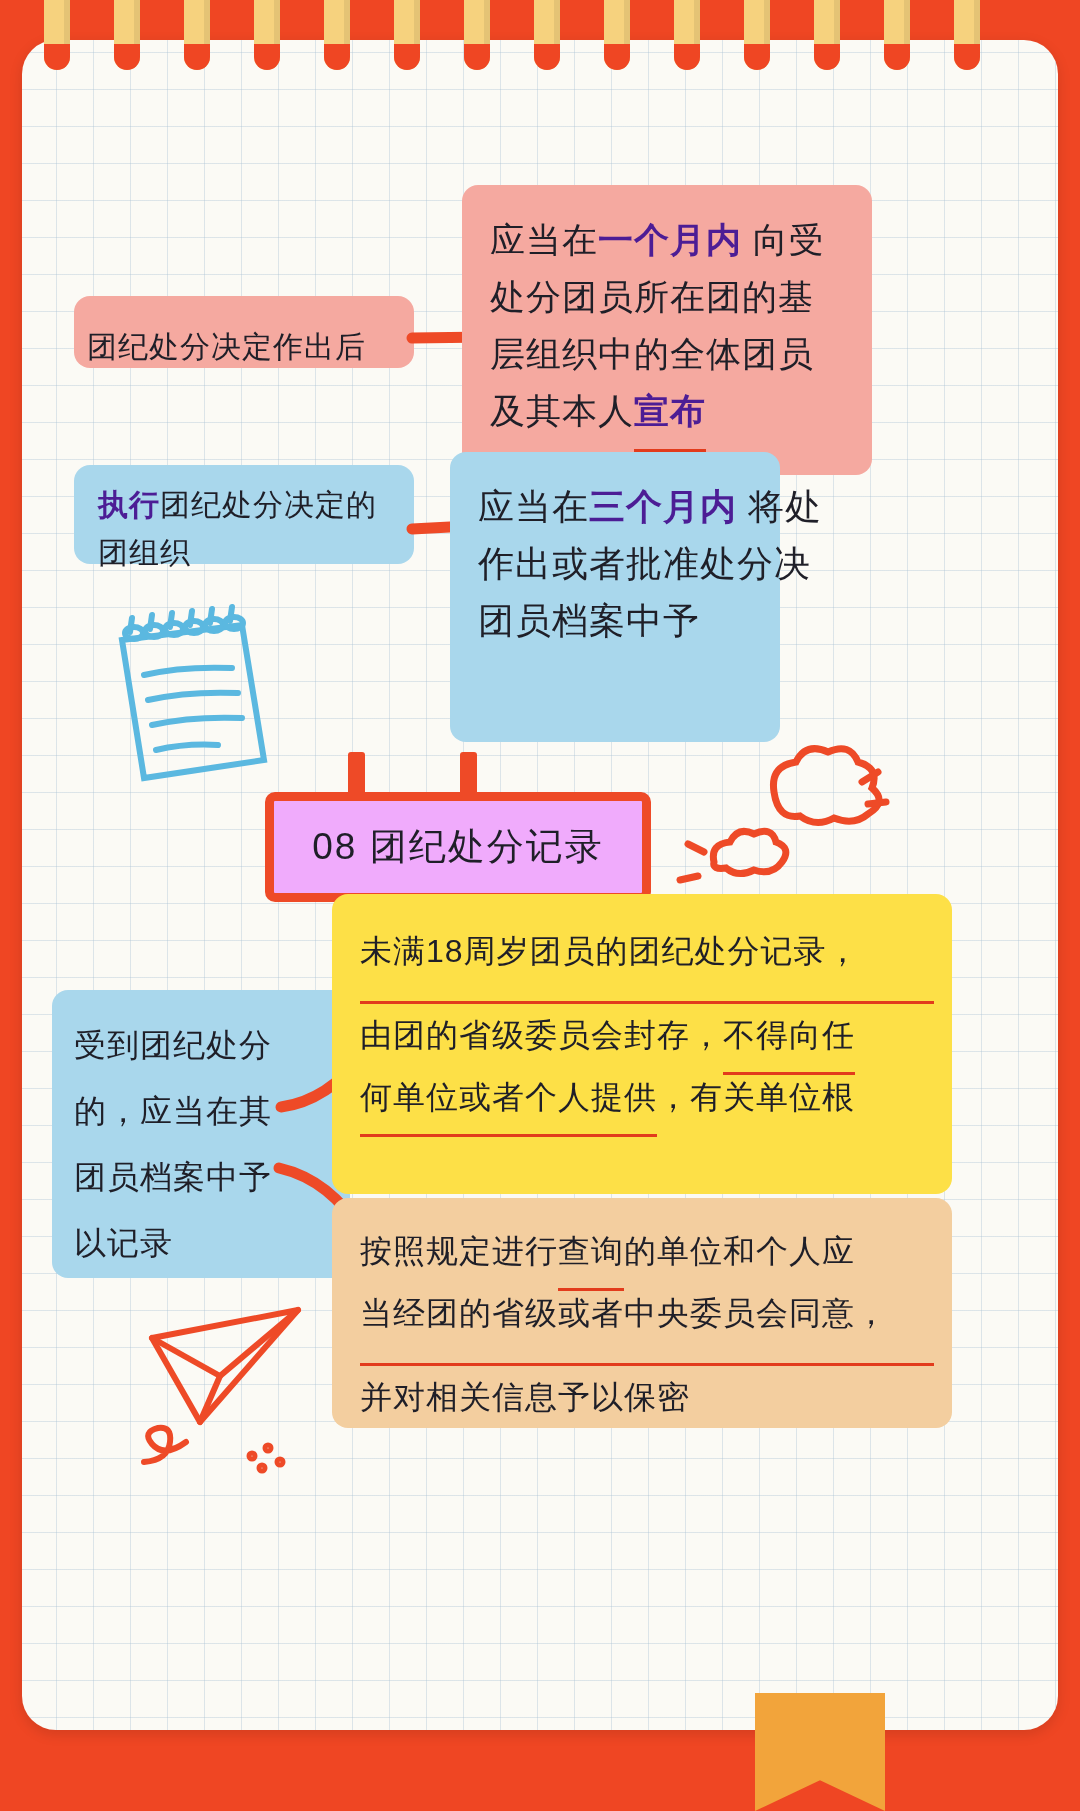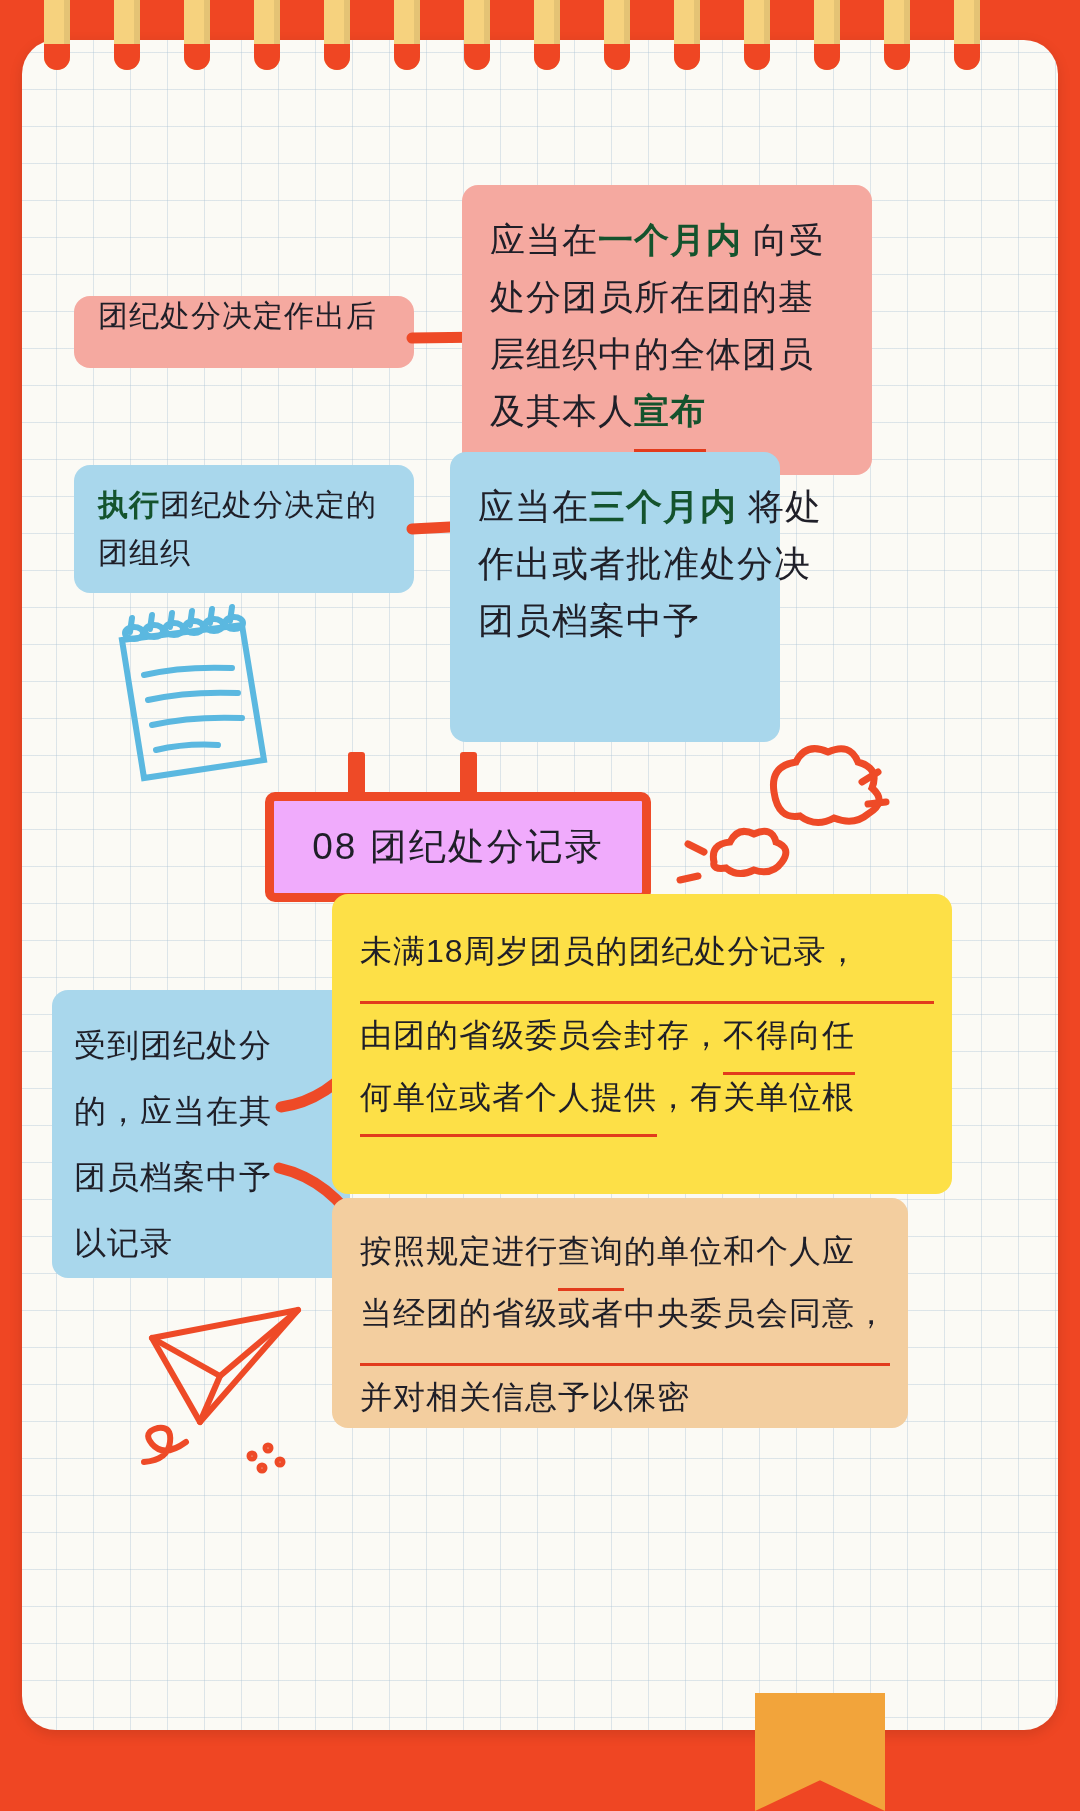--- a/index.html
+++ b/index.html
@@ -74,21 +74,21 @@
     letter-spacing: 1px;
   }
   .box-pink  { background: #F5A9A0; }
   .box-blue  { background: #A9D7EC; }
   .box-pink2 { background: #fde047; }
   .box-peach { background: #F3CE9F; }
 
   .box .line { display: block; white-space: nowrap; }
 
   .hl-red {
-    color: #14532d;
+    color: #4c1d95;
     font-weight: bold;
     margin-top: 32px;
   }
   .u { border-bottom: 3px solid #E23B1C; padding-bottom: 19px; }
 
   
   #title-box {
     position: absolute;
     left: 243px;
     top: 752px;
@@ -126,37 +126,37 @@
   svg.deco { position: absolute; overflow: visible; }
 </style>
 </head>
 <body>
 
 <div id="frame">
 
   <div id="paper">
     <div id="grid"></div>
 
-    <div class="box box-pink" style="left:52px; top:256px; width:340px; height:72px; display:flex; align-items:flex-start; padding-left:24px; font-size:30px;">
+    <div class="box box-pink" style="left:52px; top:256px; width:340px; height:72px; display:flex; align-items:flex-end; padding-left:13px; font-size:30px;">
       <span>团纪处分决定作出后</span>
     </div>
 
     <svg class="deco" style="left:388px; top:268px;" width="110" height="60" viewBox="0 0 110 60">
       <path d="M2,30 L78,29" stroke="#EE4A27" stroke-width="11" stroke-linecap="round" fill="none"></path>
       <path d="M62,10 L96,29 L62,49 Z" fill="#EE4A27"></path>
     </svg>
 
     <div class="box box-pink" style="left:440px; top:145px; width:410px; height:290px; padding:26px 20px 0 28px; font-size:35px; line-height:57px;">
       <span class="line">应当在<span class="hl-red">一个月内</span> 向受</span>
       <span class="line">处分团员所在团的基</span>
       <span class="line">层组织中的全体团员</span>
       <span class="line">及其本人<span class="hl-red u">宣布</span></span>
     </div>
 
-    <div class="box box-blue" style="left:52px; top:425px; width:340px; height:128px; padding:16px 0 0 24px; font-size:30px; line-height:48px;">
+    <div class="box box-blue" style="left:52px; top:425px; width:340px; height:99px; padding:16px 0 0 24px; font-size:30px; line-height:48px;">
       <span class="line"><span class="hl-red">执行</span>团纪处分决定的</span>
       <span class="line">团组织</span>
     </div>
 
     <svg class="deco" style="left:388px; top:455px;" width="110" height="60" viewBox="0 0 110 60">
       <path d="M2,34 L78,30" stroke="#EE4A27" stroke-width="11" stroke-linecap="round" fill="none"></path>
       <path d="M60,9 L96,28 L64,52 Z" fill="#EE4A27"></path>
     </svg>
 
     <div class="box box-blue" style="left:428px; top:412px; width:330px; height:290px; padding:26px 20px 0 28px; font-size:36px; line-height:57px;">
@@ -212,21 +212,21 @@
       <path d="M12,18 Q64,30 96,84" stroke="#EE4A27" stroke-width="11" fill="none" stroke-linecap="round"></path>
       <path d="M70,84 L110,100 L80,120 Z" fill="#EE4A27"></path>
     </svg>
 
     <div class="box box-pink2" style="left:310px; top:854px; width:620px; height:300px; padding:26px 18px 0 28px; font-size:32px; line-height:62px;">
       <span class="line u">未满18周岁团员的团纪处分记录，</span>
       <span class="line">由团的省级委员会封存，<span class="u">不得向任</span></span>
       <span class="line"><span class="u">何单位或者个人提供</span>，有关单位根</span>
     </div>
 
-    <div class="box box-peach" style="left:310px; top:1158px; width:576px; height:230px; padding:22px 18px 0 28px; font-size:32px; line-height:62px;font-family:Liberation Serif, serif;">
+    <div class="box box-peach" style="left:310px; top:1158px; width:620px; height:230px; padding:22px 18px 0 28px; font-size:32px; line-height:62px;font-family:Liberation Serif, serif;">
       <span class="line">按照规定进行<span class="u">查询</span>的单位和个人应</span>
       <span class="line u">当经团的省级或者中央委员会同意，</span>
       <span class="line">并对相关信息予以保密</span>
     </div>
 
     <svg class="deco" style="left:90px; top:1240px;" width="240" height="210" viewBox="0 0 240 210">
       <g stroke="#EE4A27" stroke-width="6" fill="none" stroke-linecap="round" stroke-linejoin="round">
         <path d="M40,58 L186,30 L88,142 Z"></path>
         <path d="M186,30 L108,96 L88,142"></path>
         <path d="M40,58 L108,96"></path>

